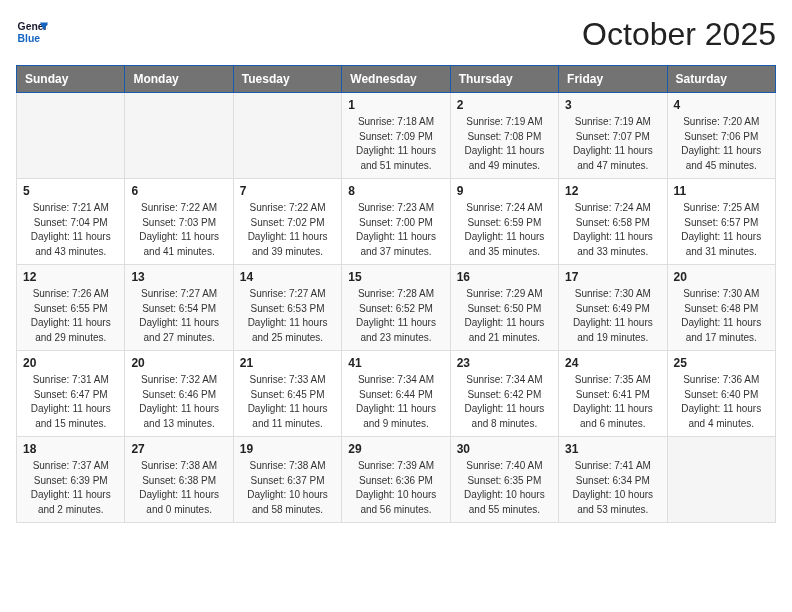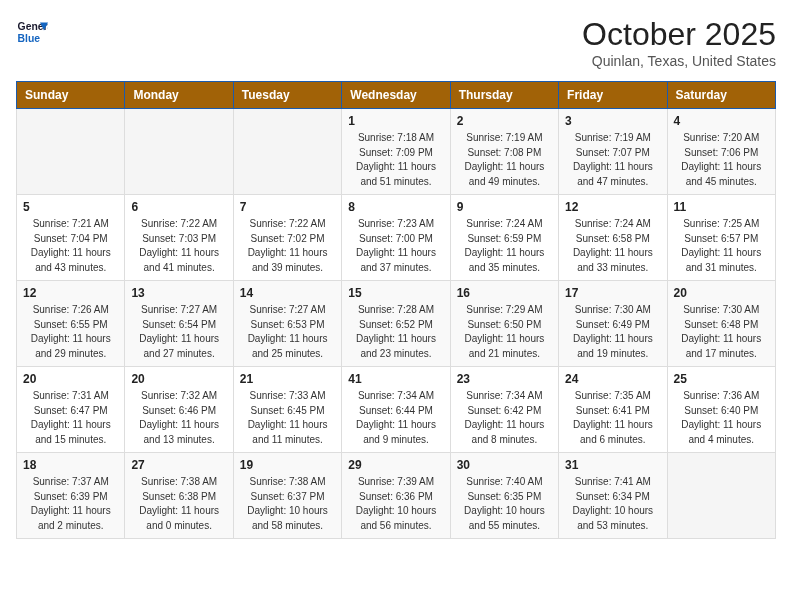--- a/index.html
+++ b/index.html
@@ -18,38 +18,38 @@
     }
     .logo {
       display: flex;
       align-items: center;
       gap: 4px;
     }
     .logo-icon {
       width: 32px;
       height: 32px;
     }
-    .title-block { text-align: right; }
+    .title-block { text-align: center; }
     .month-title {
       font-size: 32px;
       font-weight: 300;
       color: #222;
     }
     .location {
       font-size: 14px;
       color: #555;
     }
     .calendar {
       width: 100%;
       border-collapse: collapse;
       border: 1px solid #ccc;
       font-size: 11px;
     }
     .calendar th {
-      background-color: #a16207;
+      background-color: #737373;
       color: #fff;
       text-align: left;
       padding: 6px 8px;
       font-size: 12px;
       font-weight: 600;
       border: 1px solid #1a5aad;
     }
     .calendar td {
       vertical-align: top;
       padding: 5px 6px;
@@ -81,21 +81,20 @@
 <div class="header">
   <div class="logo">
     <svg class="logo-icon" viewBox="0 0 40 40" xmlns="http://www.w3.org/2000/svg">
       <text x="2" y="18" font-size="13" font-weight="bold" fill="#1a1a2e" font-family="Arial">General</text>
       <text x="2" y="32" font-size="13" font-weight="bold" fill="#1565c0" font-family="Arial">Blue</text>
       <polygon points="30,8 40,8 35,18" fill="#1565c0"></polygon>
     </svg>
   </div>
   <div class="title-block">
     <div class="month-title">October 2025</div>
-    <div class="location">Quinlan, Texas, United States</div>
   </div>
 </div>
 
 <table class="calendar">
   <thead>
     <tr>
     <th>Sunday</th>
         <th>Monday</th>
         <th>Tuesday</th>
         <th>Wednesday</th>

